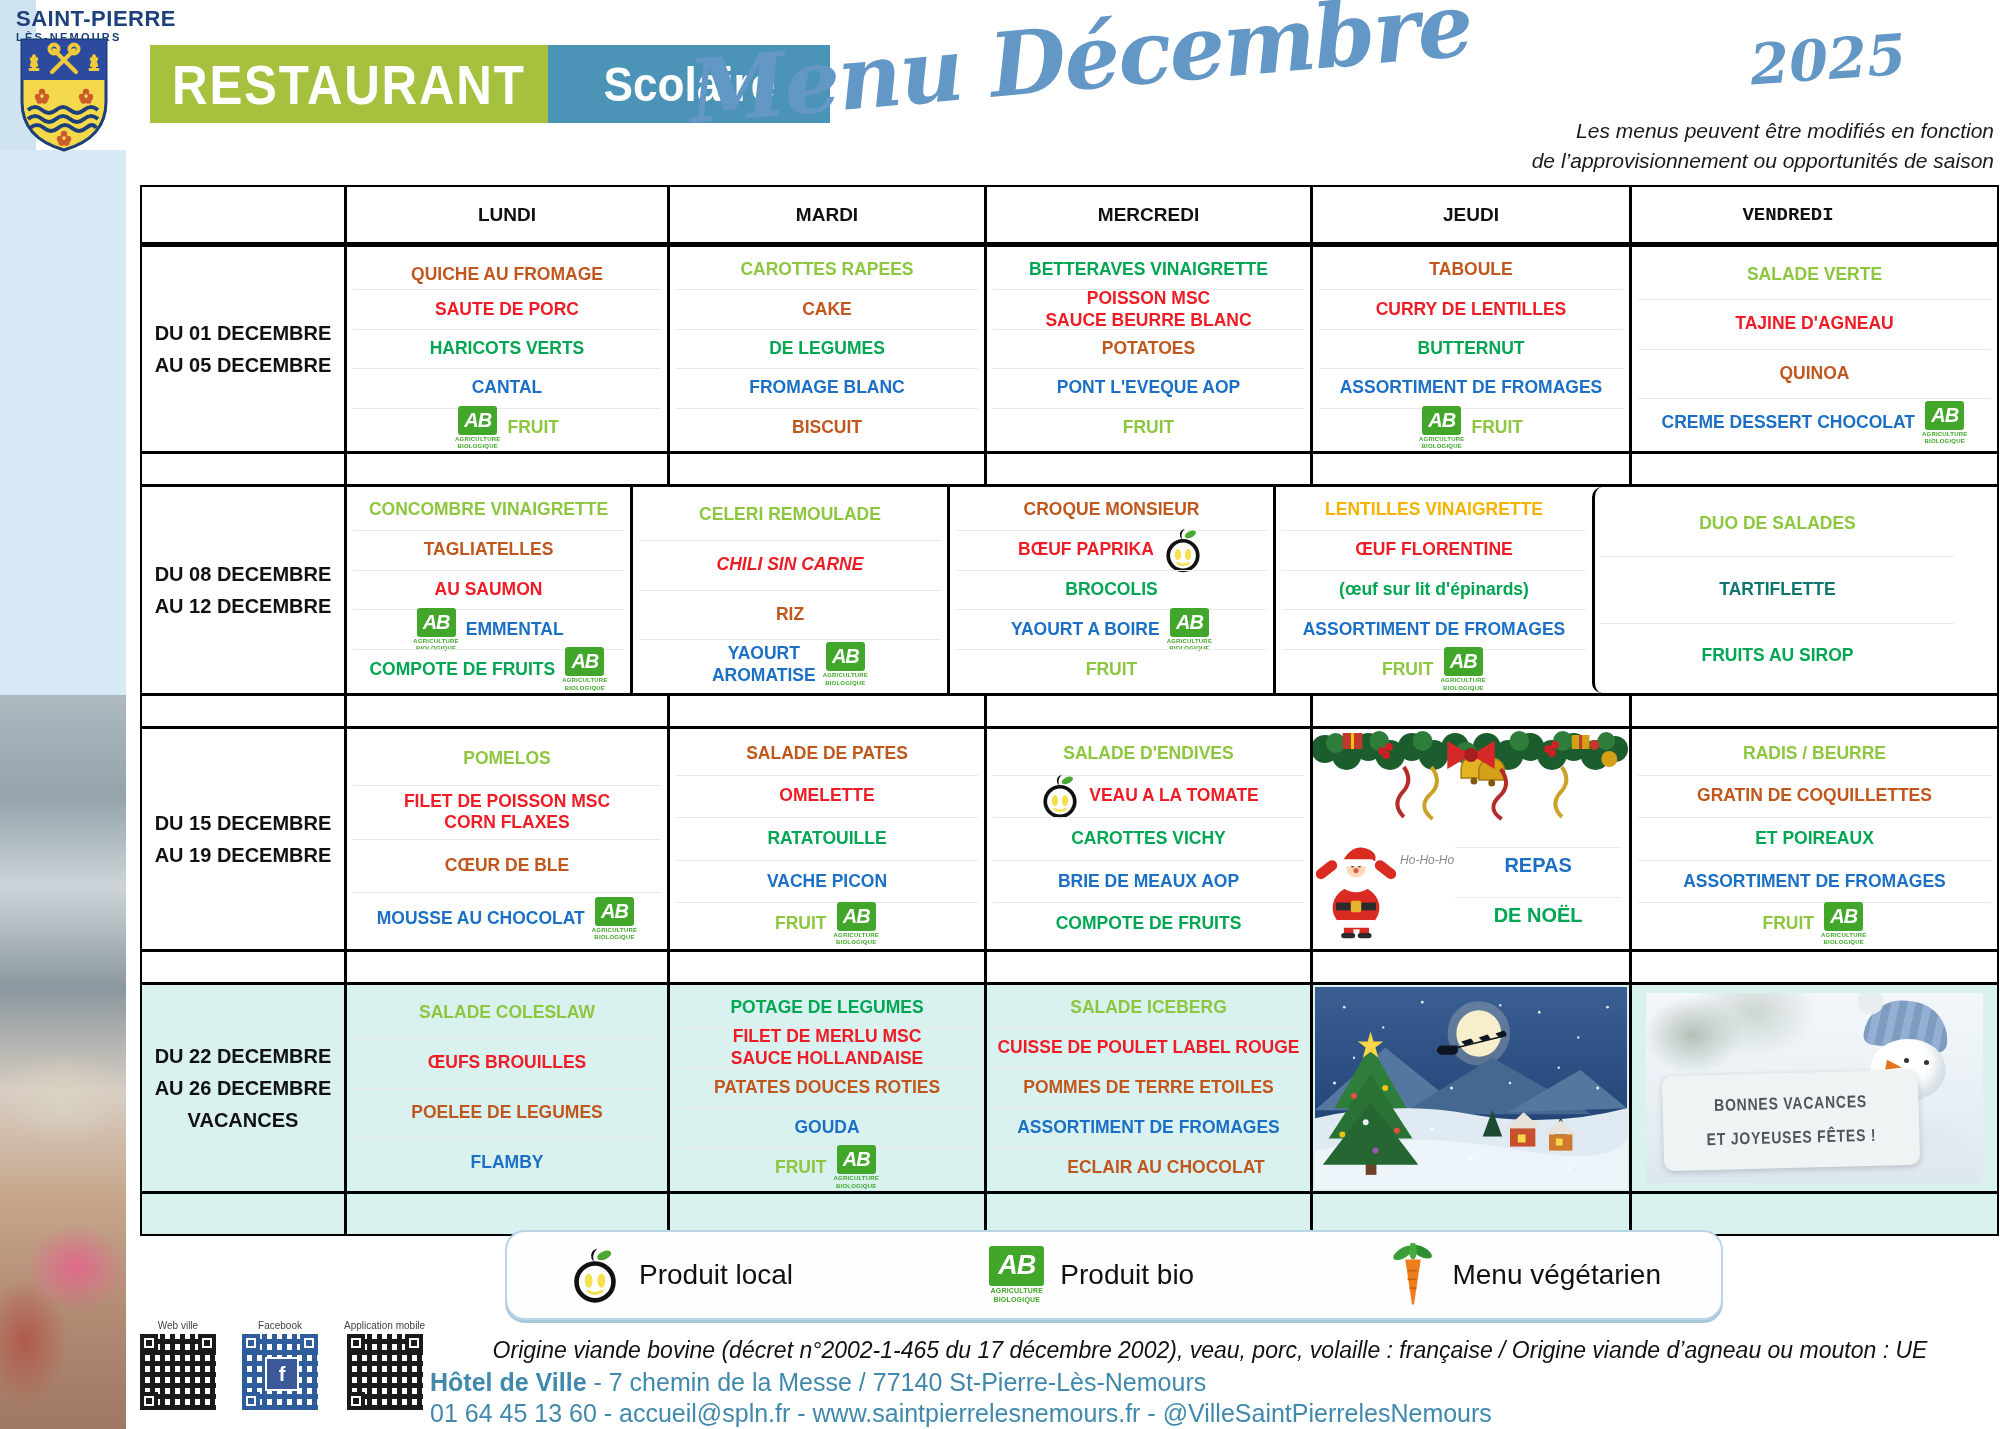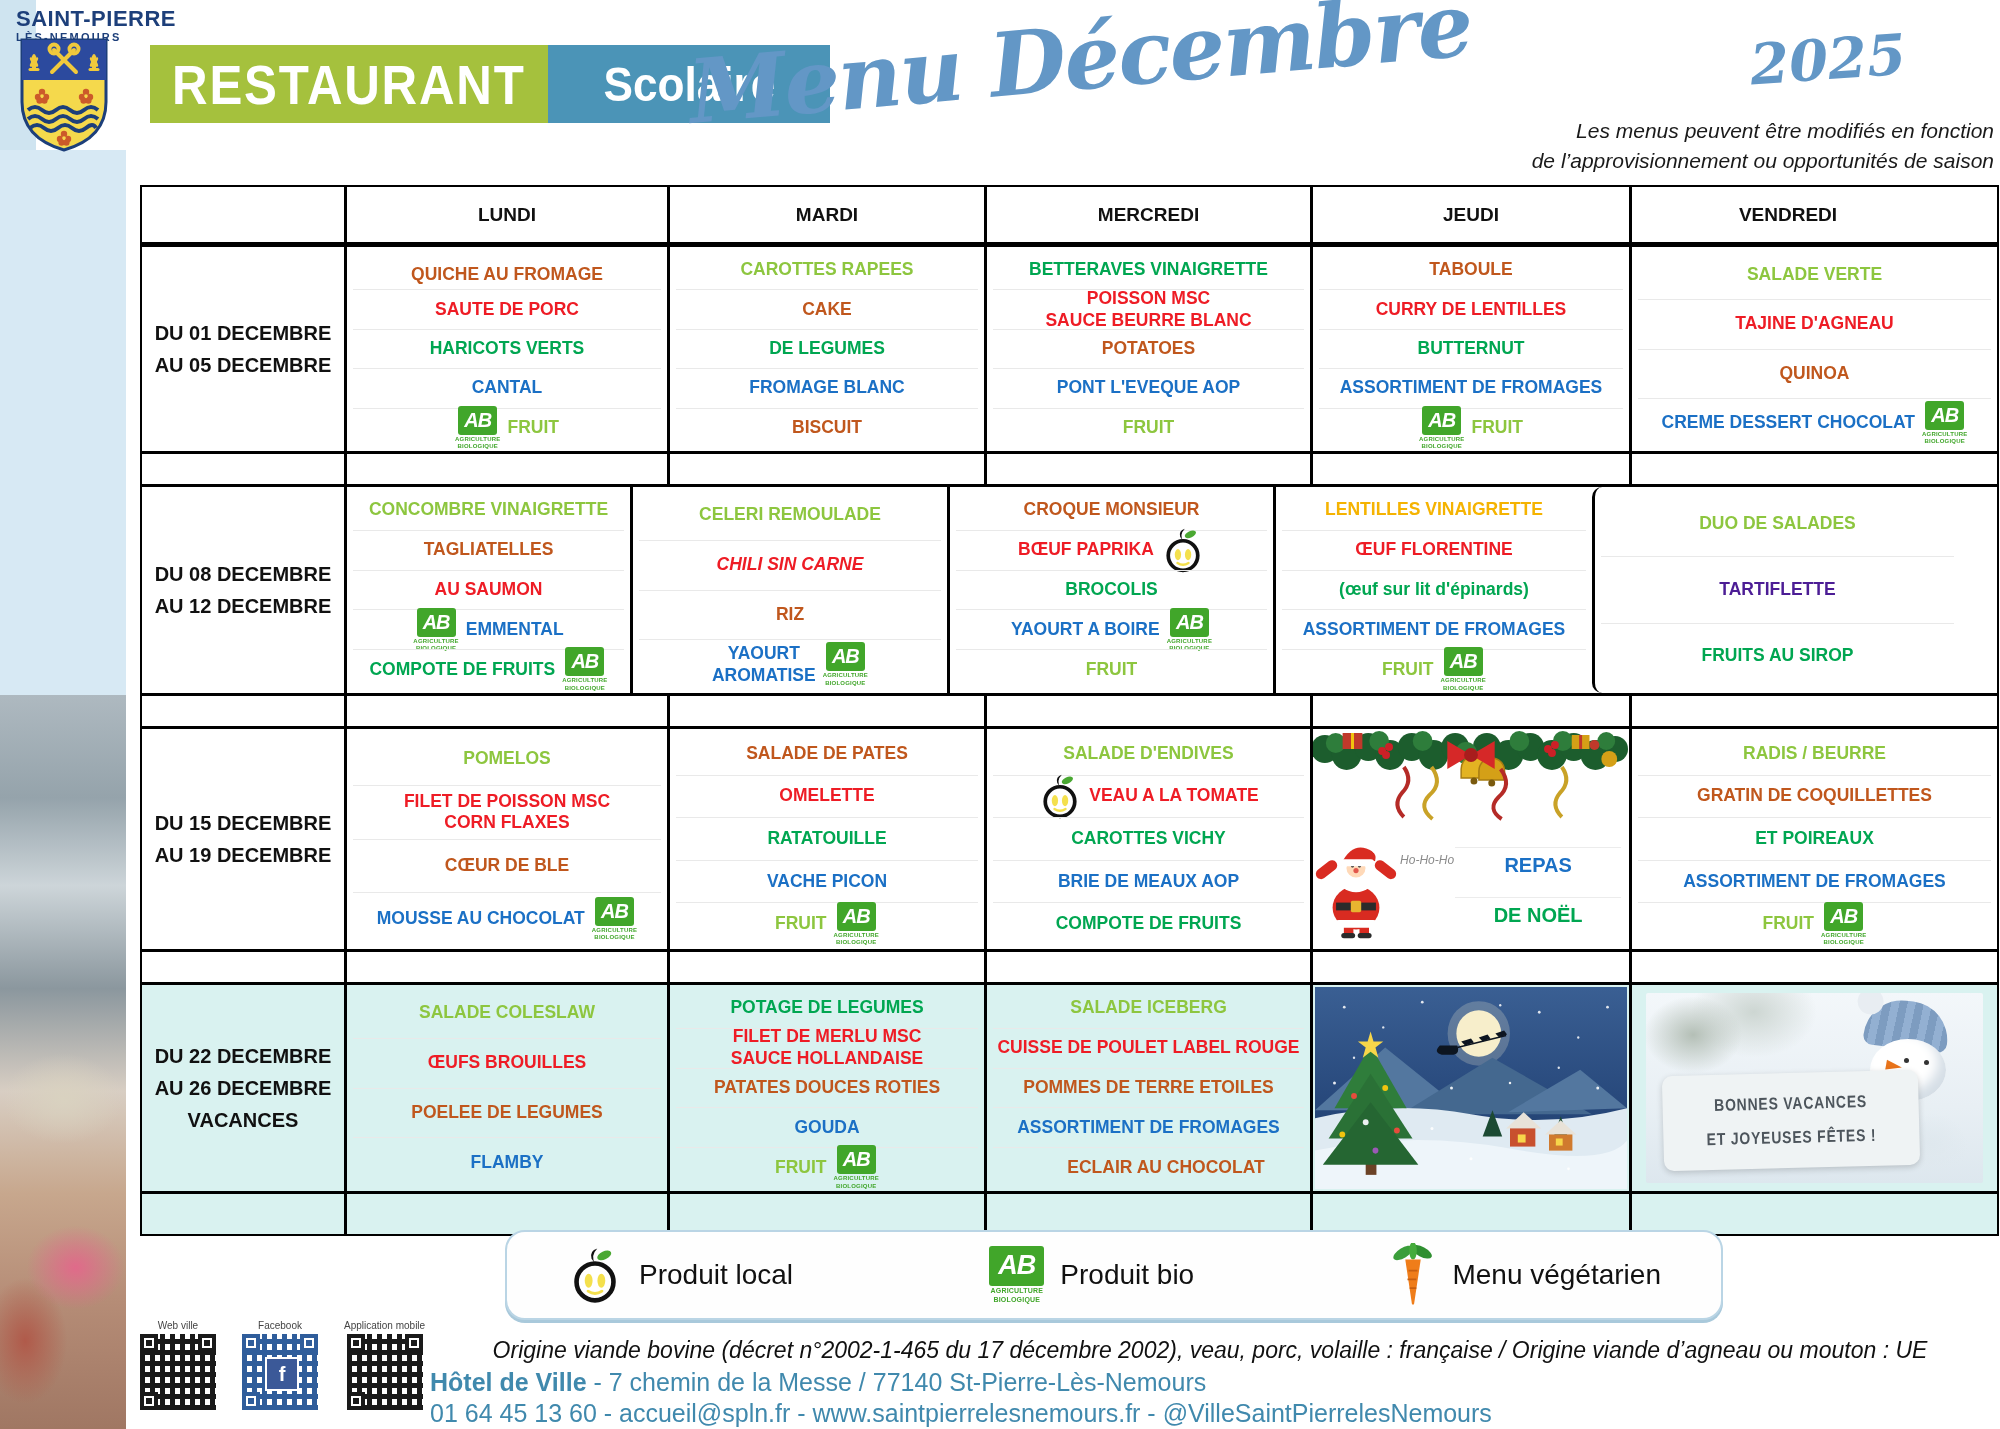--- a/index.html
+++ b/index.html
@@ -208,21 +208,21 @@
     <div>de l’approvisionnement ou opportunités de saison</div>
   </div>
 
   <div class="menu-table" id="menu-table">
       <div class="trow hdr">
         <div class="tcell " style="width: 202px;"></div>
         <div class="tcell " style="width: 323px;">LUNDI</div>
         <div class="tcell " style="width: 317px;">MARDI</div>
         <div class="tcell " style="width: 326px;">MERCREDI</div>
         <div class="tcell " style="width: 319px;">JEUDI</div>
-        <div class="tcell " style="width: 315px;">VENDREDI</div>
+        <div class="tcell " style="width: 315px; font-family: Liberation Mono, monospace;">VENDREDI</div>
       </div>
       <div class="trow week wk1">
         <div class="tcell wlabel" style="width: 202px;">
           <div>DU 01 DECEMBRE</div>
           <div>AU  05 DECEMBRE</div>
         </div>
         <div class="tcell " style="width: 323px;">
           <div class="mi">
             <span class="txt" style="color: rgb(192, 87, 29); margin-top: 10px;">QUICHE AU FROMAGE</span>
           </div>
@@ -447,21 +447,21 @@
                 <span>BIOLOGIQUE</span>
               </span>
   </span>
           </div>
         </div>
         <div class="tcell " style="width: 368px; border-radius: 10px;">
           <div class="mi">
             <span class="txt" style="color: rgb(141, 198, 63);">DUO DE SALADES</span>
           </div>
           <div class="mi">
-            <span class="txt" style="color: #4c1d95;">TARTIFLETTE</span>
+            <span class="txt" style="color: #0f766e;">TARTIFLETTE</span>
           </div>
           <div class="mi">
             <span class="txt" style="color: rgb(0, 166, 81);">FRUITS AU SIROP</span>
           </div>
         </div>
       </div>
       <div class="trow gapr">
         <div class="tcell " style="width: 202px;"></div>
         <div class="tcell " style="width: 323px;"></div>
         <div class="tcell " style="width: 317px;"></div>

